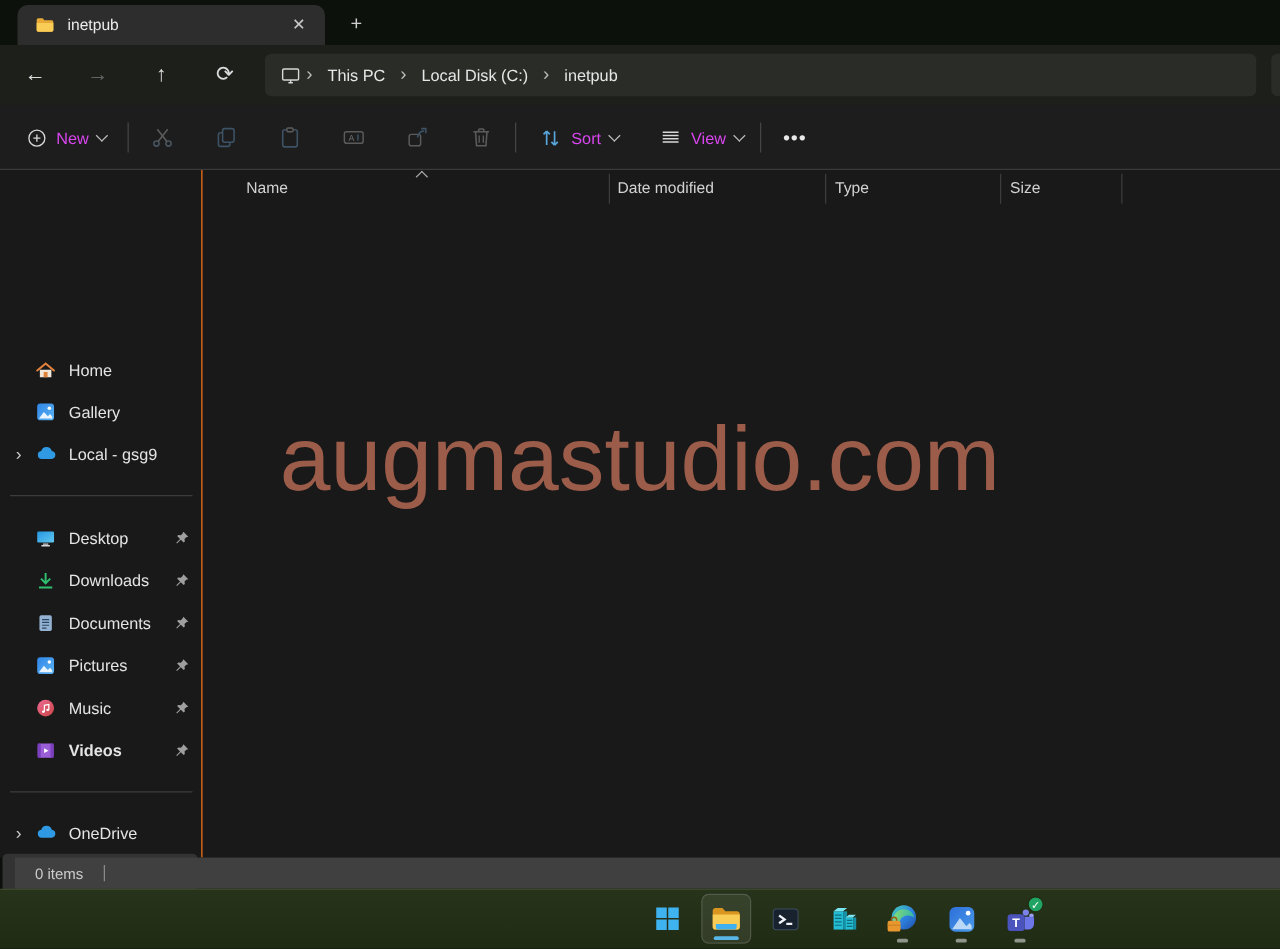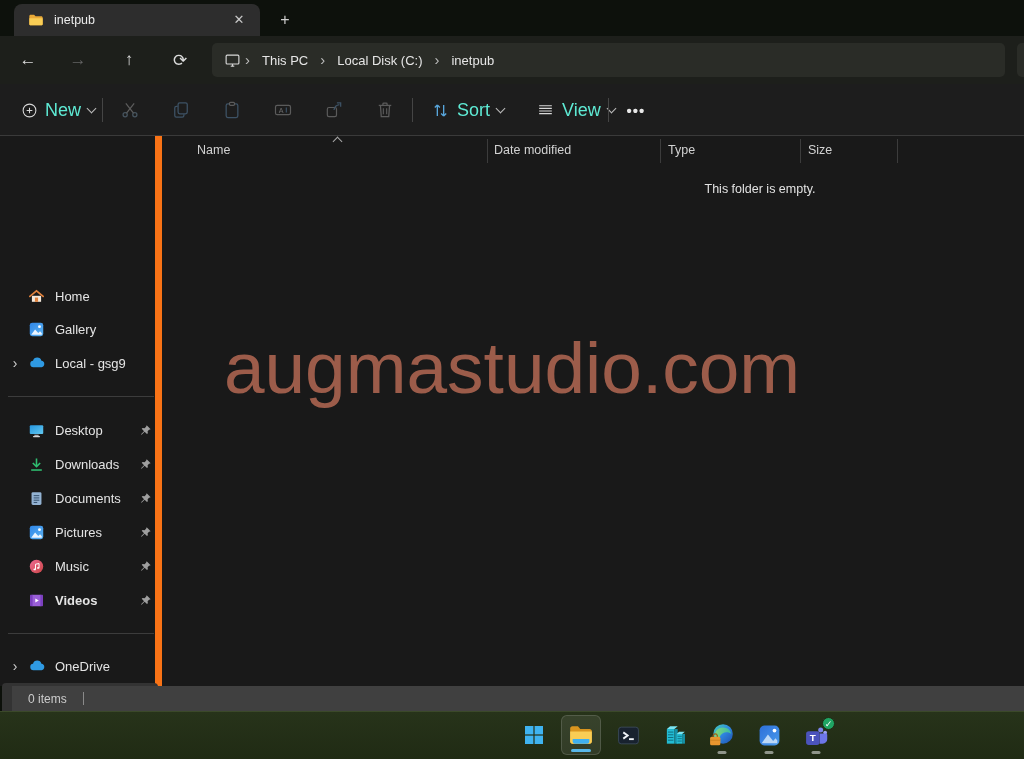--- a/index.html
+++ b/index.html
@@ -27,32 +27,32 @@
   .crumb { color:#e6e6e6; font-size:13px; padding:4px 8px; border-radius:4px; white-space:nowrap; }
   .crumb-sep { color:#bdbdbd; font-size:15px; padding:0 4px 2px 4px; }
   .searchcut { position:absolute; left:1017px; top:7px; width:12px; height:34px; background:#2a2c27;
                border-radius:5px 0 0 5px; }
 
   
   .commandbar { position:absolute; left:0; top:84px; width:1024px; height:52px; background:#1d1d1d;
                 border-bottom:1px solid #3a3a3a; }
   .cmd-group { position:absolute; top:8px; height:36px; display:flex; align-items:center; }
   .cmd-btn { display:flex; align-items:center; gap:7px; height:36px; padding:0 9px; border-radius:5px;
-             color:#5eead4; font-size:18px; }
+             color:#d946ef; font-size:13px; }
   .icon-btn { width:40px; height:36px; display:flex; align-items:center; justify-content:center;
               border-radius:5px; }
   .icon-btn.disabled svg { opacity:.5; }
   .vdiv { position:absolute; top:14px; width:1px; height:24px; background:#454545; }
   .chev { width:7px; height:7px; border-right:1.4px solid #bdbdbd; border-bottom:1.4px solid #bdbdbd;
           transform:rotate(45deg); margin-top:-4px; display:inline-block; }
   .dots { color:#e8e8e8; font-size:15px; letter-spacing:1px; font-weight:bold; }
 
   
   .main { position:absolute; left:0; top:136px; width:1024px; height:550px; background:#191919; }
-  .sidebar { position:absolute; left:0; top:0; width:162px; height:550px; border-right:7px solid #f97316; }
+  .sidebar { position:absolute; left:0; top:0; width:162px; height:550px; border-right:1px solid #f97316; }
   .side-item { position:absolute; left:2px; width:156px; height:32px; display:flex; align-items:center;
                border-radius:4px; }
   .side-item.selected { background:#333333; }
   .side-expander { width:26px; text-align:center; color:#d0d0d0; font-size:14px; }
   .side-noexp { width:26px; }
   .side-icon { width:18px; height:18px; margin-right:9px; display:flex; align-items:center; }
   .side-label { color:#e4e4e4; font-size:13px; flex:1; white-space:nowrap; }
   .side-pin { width:26px; display:flex; justify-content:center; }
   .side-div { position:absolute; left:8px; width:146px; height:1px; background:#3c3c3c; }
 
@@ -428,21 +428,20 @@
         <div class="sortcaret"></div>
         <span class="label" style="left:34px;">Name</span>
         <div class="colsep" style="left:324px;"></div>
         <span class="label" style="left:331px;">Date modified</span>
         <div class="colsep" style="left:497px;"></div>
         <span class="label" style="left:505px;">Type</span>
         <div class="colsep" style="left:637px;"></div>
         <span class="label" style="left:645px;">Size</span>
         <div class="colsep" style="left:734px;"></div>
       </div>
-      <div class="empty-msg">This folder is empty.</div>
     </div>
   </div>
 
   <div class="watermark">augmastudio.com</div>
 
   <div class="statusbar">
     <span class="status-count">0 items</span>
     <span class="status-div"></span>
   </div>
 

